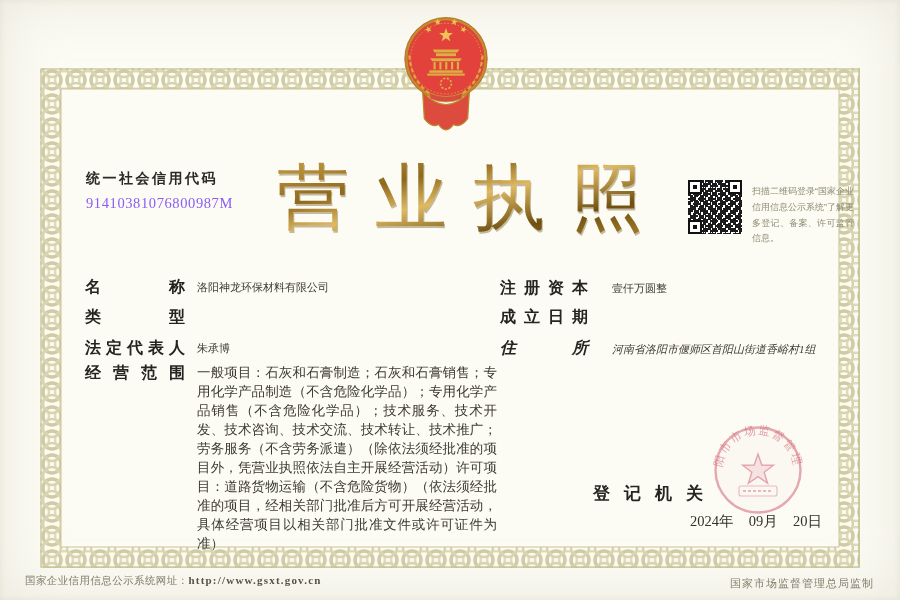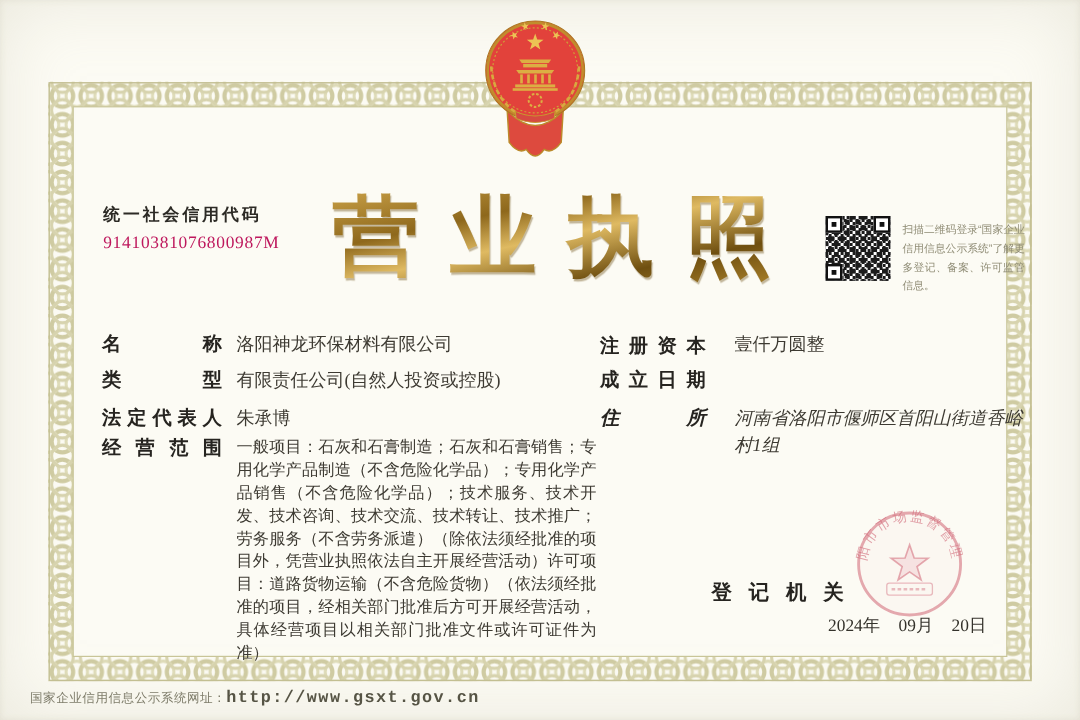--- a/index.html
+++ b/index.html
@@ -16,26 +16,26 @@
   
   .frame { position:absolute; left:40px; top:68px; }
 
   
   .emblem { position:absolute; left:396px; top:12px; width:100px; height:130px; z-index:3; }
 
   
   .credit { position:absolute; left:86px; top:170px; z-index:2; }
   .credit-label { font-weight:700; font-size:14px; letter-spacing:2.5px; color:#2c2a25; }
   .credit-code  { margin-top:7px; font-family:"Liberation Serif","DejaVu Serif",serif;
-                  font-size:14.5px; letter-spacing:0.6px; color:#be185d; }
+                  font-size:14.5px; letter-spacing:0.6px; color:#8b5cf6; }
 
   
   .title {
     position:absolute; left:240px; top:150px; width:440px; text-align:center; z-index:2;
-    font-size:72px; font-weight:700; letter-spacing:26px; text-indent:26px;
+    font-size:72px; font-weight:400; letter-spacing:26px; text-indent:26px;
     font-family:"Liberation Serif","DejaVu Serif",serif;
     background:linear-gradient(168deg,#d2a94e 5%,#8e681c 34%,#dfba62 50%,#6f4f10 72%,#b2882e 95%);
     -webkit-background-clip:text; background-clip:text; color:transparent;
     filter:drop-shadow(1px 2px 0.6px rgba(105,75,15,.38));
   }
 
   
   .qr {
     position:absolute; left:688px; top:180px; width:54px; height:54px; z-index:2;
     background-color:#fff;
@@ -54,21 +54,21 @@
   }
 
   
   .row { position:absolute; display:flex; align-items:center; z-index:2; }
   .lab {
     flex:none; width:100px; font-weight:700; font-size:16px; color:#262420;
     text-align:justify; text-align-last:justify;
   }
   .val {
     margin-left:12px; font-family:"Liberation Serif","DejaVu Serif",serif;
-    font-size:15px; color:#3d3a32;
+    font-size:11px; color:#3d3a32;
   }
   .row.scope { align-items:flex-start; }
   .row.scope .val { width:300px; font-size:13.5px; line-height:19px; text-align:justify; }
   .rcol .lab { width:88px; }
   .rcol .val { margin-left:24px; width:252px; line-height:23px; }
 
   .registry {
     position:absolute; left:593px; top:482px; width:110px; z-index:2;
     font-weight:700; font-size:17px; color:#262420;
     text-align:justify; text-align-last:justify;
@@ -78,21 +78,21 @@
     display:flex; justify-content:space-between;
     font-family:"Liberation Serif","DejaVu Serif",serif; font-size:14.5px; color:#34322b;
   }
 
   
   .seal { position:absolute; left:712px; top:424px; width:92px; height:92px; z-index:4;
           filter:blur(0.45px); opacity:.92; }
 
   
   .footer-left  { position:absolute; left:25px; top:574px; font-size:10.5px; color:#7e7c6a; letter-spacing:.4px; }
-  .footer-left .url { font-family:Liberation Mono, monospace; font-size:14px; letter-spacing:1.2px; color:#565445; font-weight:700; }
+  .footer-left .url { font-family:Liberation Serif, serif; font-size:11px; letter-spacing:1.2px; color:#565445; font-weight:700; }
   .footer-right { position:absolute; left:730px; top:576px; font-size:11px; color:#82806d; letter-spacing:1px; }
 </style>
 </head>
 <body>
 
 <div class="page">
 
   <svg class="frame" width="820" height="500" viewBox="0 0 820 500">
     <defs>
       <pattern id="rope" width="24" height="24" patternUnits="userSpaceOnUse">
@@ -152,21 +152,20 @@
     <div class="finder bl"></div>
   </div>
   <div class="qr-caption">扫描二维码登录“国家企业信用信息公示系统”了解更多登记、备案、许可监管信息。</div>
 
   <div class="row" style="left:85px; top:277px;">
     <span class="lab">名称</span>
     <span class="val">洛阳神龙环保材料有限公司</span>
   </div>
   <div class="row" style="left:85px; top:307px;">
     <span class="lab">类型</span>
-    <span class="val">有限责任公司(自然人投资或控股)</span>
   </div>
   <div class="row scope" style="left:85px; top:363px;">
     <span class="lab">经营范围</span>
     <span class="val">一般项目：石灰和石膏制造；石灰和石膏销售；专用化学产品制造（不含危险化学品）；专用化学产品销售（不含危险化学品）；技术服务、技术开发、技术咨询、技术交流、技术转让、技术推广；劳务服务（不含劳务派遣）（除依法须经批准的项目外，凭营业执照依法自主开展经营活动）许可项目：道路货物运输（不含危险货物）（依法须经批准的项目，经相关部门批准后方可开展经营活动，具体经营项目以相关部门批准文件或许可证件为准）</span>
   </div>
   <div class="row" style="left:85px; top:338px;">
     <span class="lab">法定代表人</span>
     <span class="val">朱承博</span>
   </div>
 
@@ -196,14 +195,15 @@
       <textPath href="#sealArc" startOffset="50%" text-anchor="middle">洛阳市市场监督管理局</textPath>
     </text>
     <path d="M46,30 L49.8,41 L61.4,41.2 L52.2,48.2 L55.6,59.3 L46,52.6 L36.4,59.3 L39.8,48.2 L30.6,41.2 L42.2,41 Z" fill="rgba(231,160,172,0.25)" stroke="rgba(205,95,112,0.55)" stroke-width="1.4"></path>
     <rect x="27" y="62" width="38" height="10" rx="2" fill="none" stroke="rgba(205,95,112,0.45)" stroke-width="1.1"></rect>
     <line x1="31" y1="67" x2="61" y2="67" stroke="rgba(205,95,112,0.45)" stroke-width="2" stroke-dasharray="3 2"></line>
   </svg>
 
   <div class="footer-left">
     <span>国家企业信用信息公示系统网址：</span><span class="url">http://www.gsxt.gov.cn</span>
   </div>
+  <div class="footer-right">国家市场监督管理总局监制</div>
 
 </div>
 
 </body></html>

